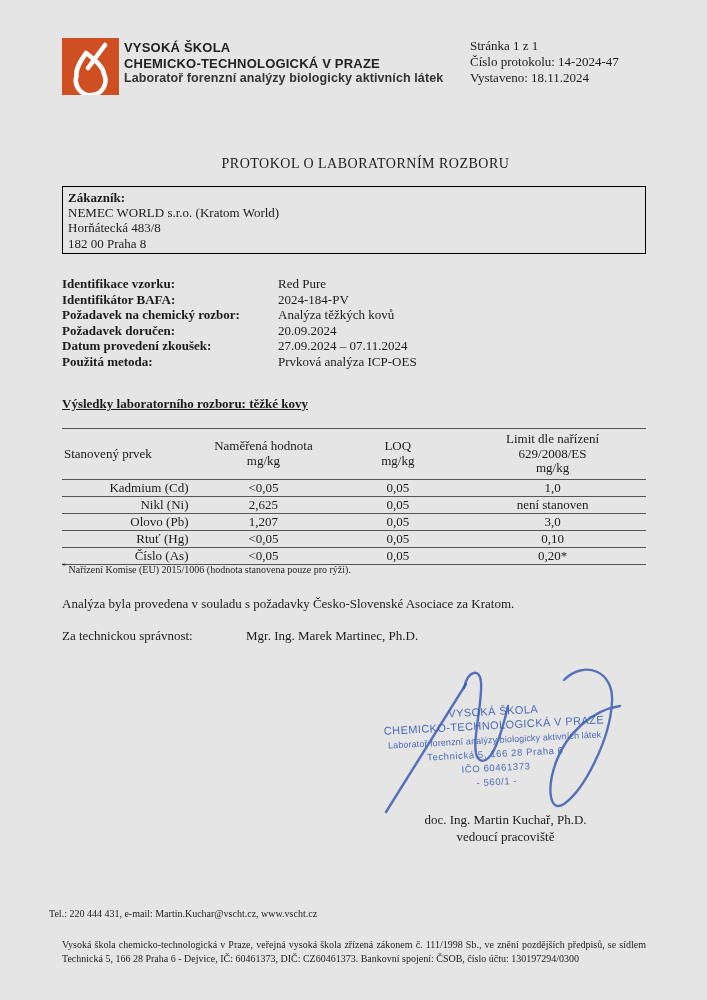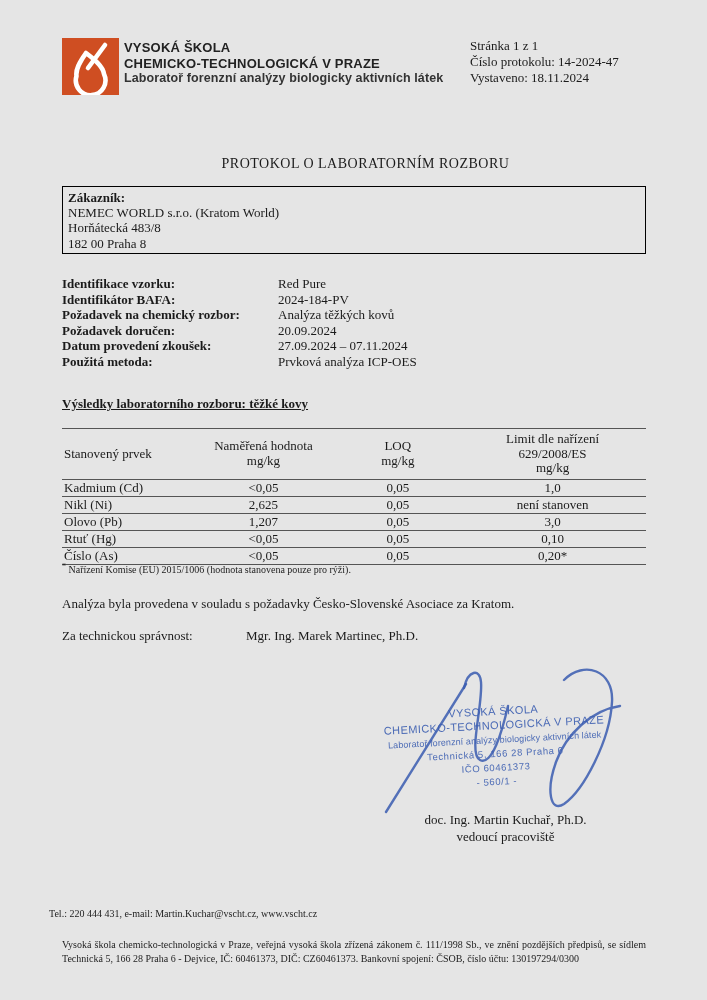--- a/index.html
+++ b/index.html
@@ -56,21 +56,21 @@
     position:absolute;left:62px;top:428px;width:584px;
     border-collapse:collapse;font-size:13px;
   }
   .res-table th,.res-table td{
     padding:0 2px;font-weight:400;vertical-align:middle;
   }
   .res-table thead th{border-top:1px solid #555;border-bottom:1px solid #555;
     text-align:center;line-height:14.5px;padding:3px 2px;}
   .res-table thead th:first-child{text-align:left;}
   .res-table tbody td{border-bottom:1px solid #555;height:16px;text-align:center;}
-  .res-table tbody td:first-child{text-align:left;margin-top:24px;}
+  .res-table tbody td:first-child{text-align:right;margin-top:24px;}
   .c1{width:22%;}.c2{width:25%;}.c3{width:21%;}.c4{width:32%;}
   .footnote{
     position:absolute;left:62px;top:562px;font-size:10px;color:#222;
   }
   .footnote sup{font-size:8px;}
   
   .statement{
     position:absolute;left:62px;top:596px;font-size:13px;margin:0;
   }
   .approval{

